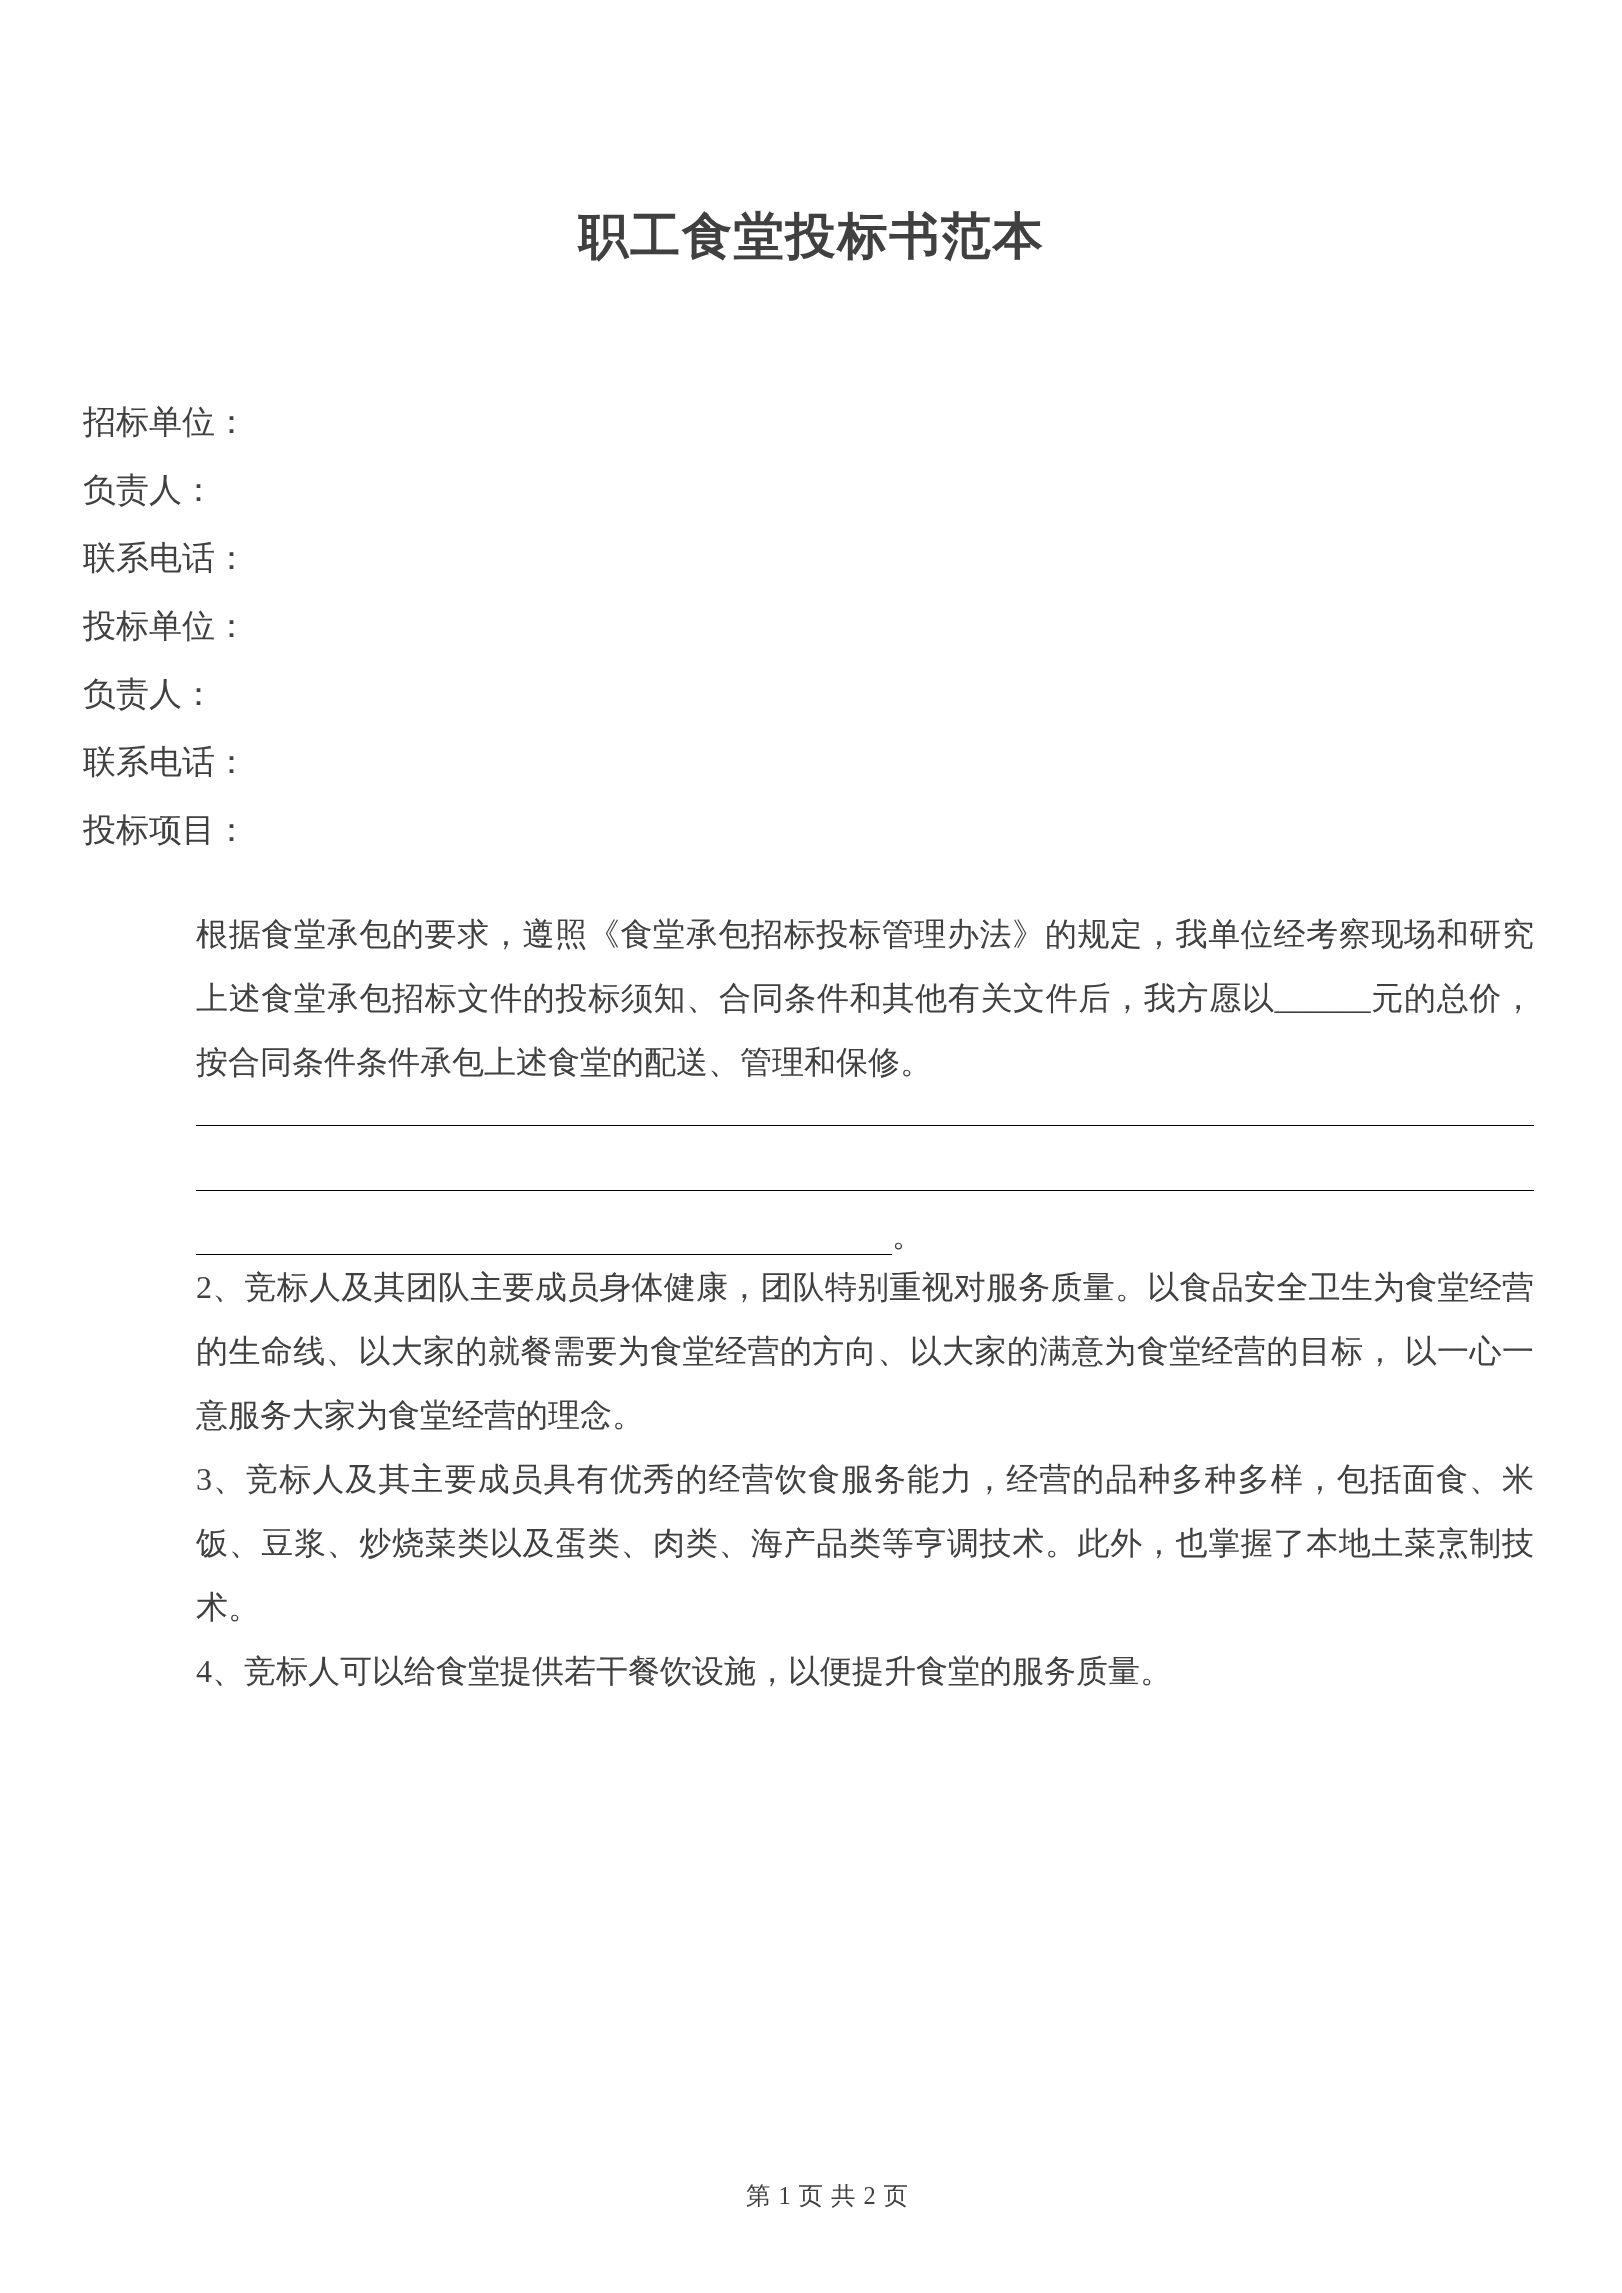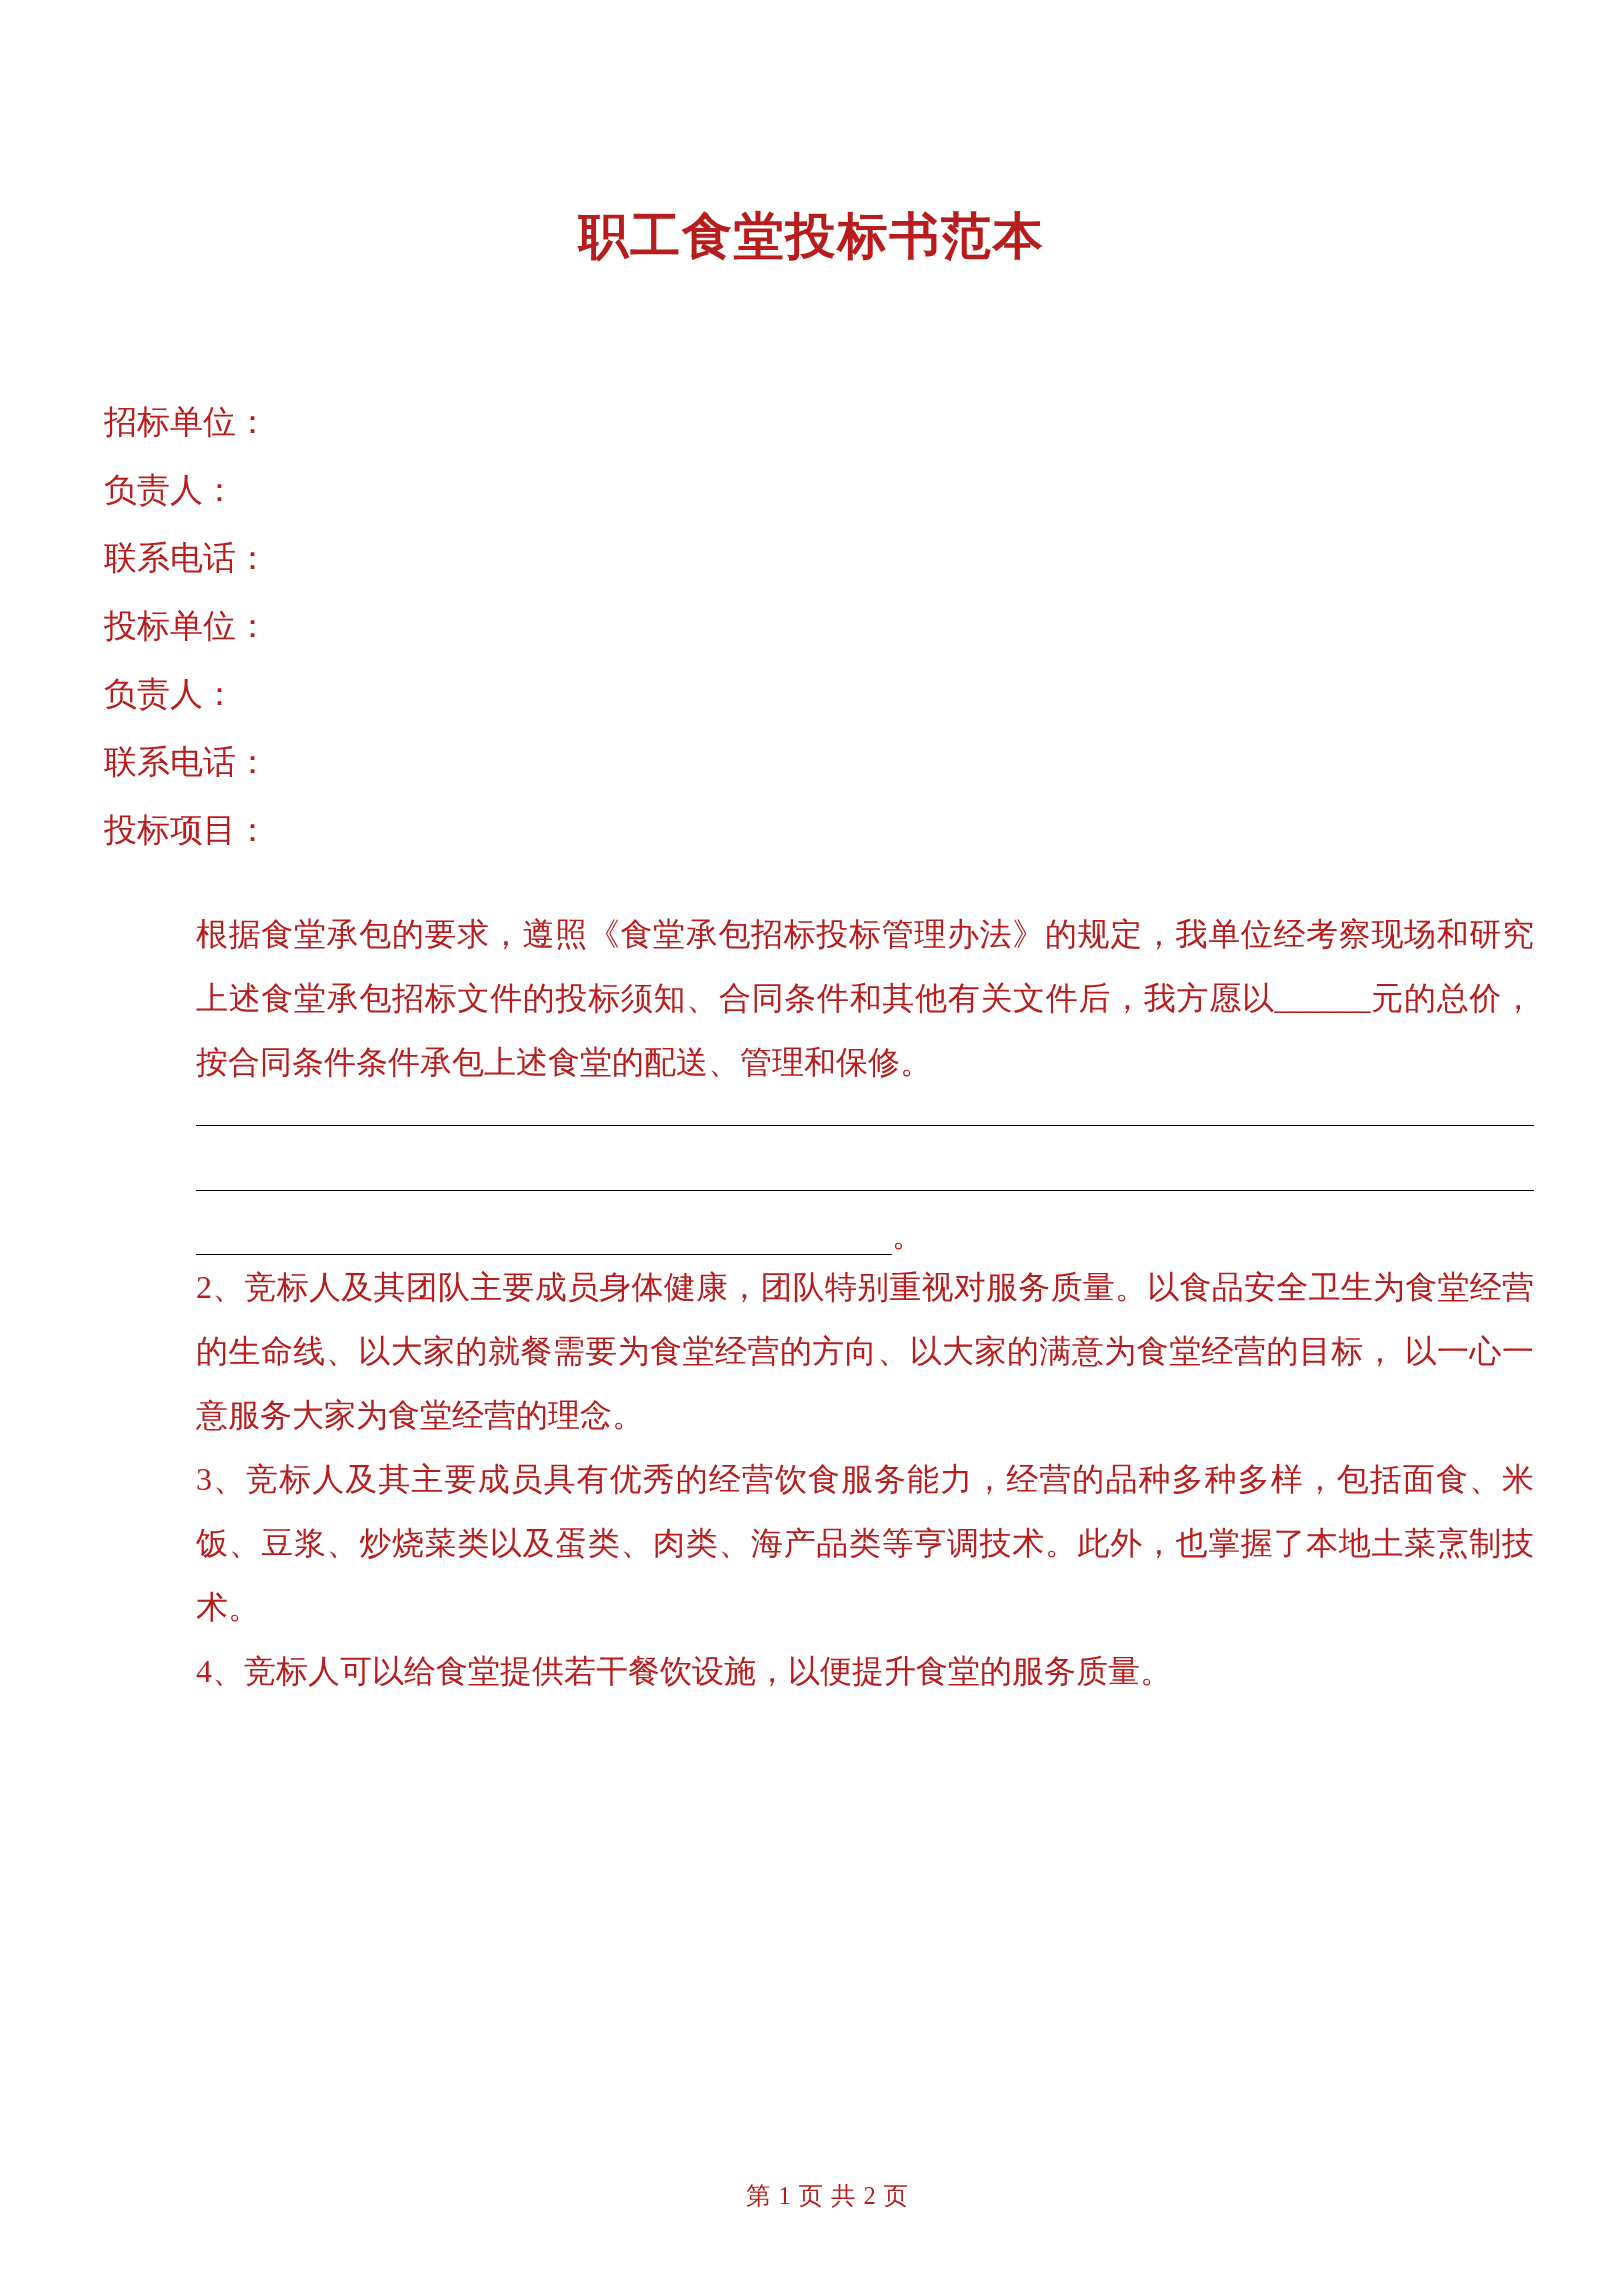--- a/index.html
+++ b/index.html
@@ -5,35 +5,35 @@
   html, body {
     margin: 0;
     padding: 0;
     background: #ffffff;
   }
   .page {
     position: relative;
     width: 1623px;
     height: 2294px;
     background: #ffffff;
-    color: #b91c1c;
+    color: #404040;
     font-family: "Liberation Serif", "DejaVu Serif", serif;
     overflow: hidden;
   }
   .doc-title {
     margin: 0;
     padding-top: 202px;
     text-align: center;
     font-size: 50px;
     line-height: 68px;
     font-weight: bold;
     letter-spacing: 1.8px;
   }
   .fields {
-    margin: 118px 196px 0 104px;
+    margin: 118px 196px 0 83px;
     font-size: 33px;
     line-height: 68px;
   }
   .field-line {
     white-space: nowrap;
   }
   .body-text {
     margin: 38px 89px 0 196px;
     font-size: 32px;
     line-height: 64px;

